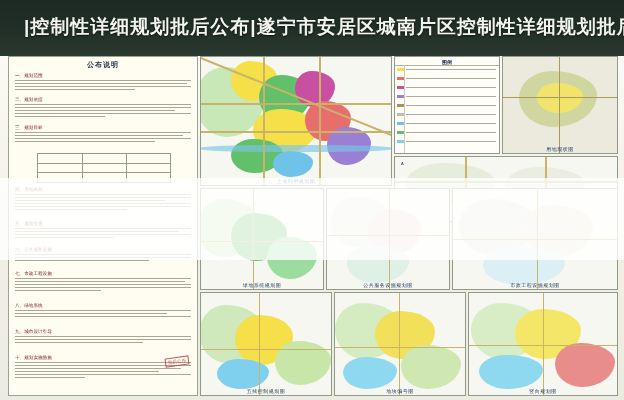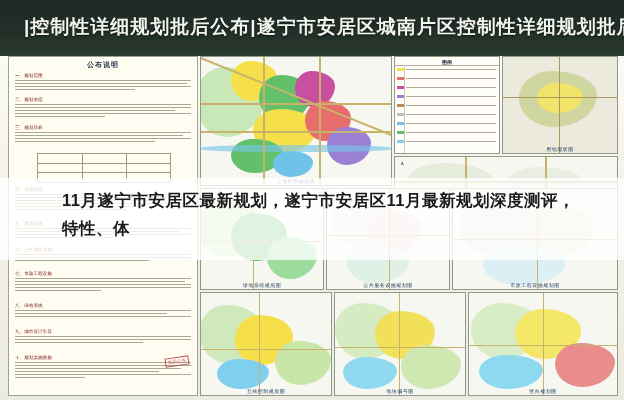--- a/index.html
+++ b/index.html
@@ -340,15 +340,14 @@
       </div>
       <div class="panel-label">竖向规划图</div>
     </div>
   </div>
 
   <div class="banner">
     <div class="banner-title">|控制性详细规划批后公布|遂宁市安居区城南片区控制性详细规划批后公布</div>
   </div>
 
   <div class="overlay"></div>
-  <div class="overlay-text">11月遂宁市安居区最新规划，遂宁市安居区11月最新规划深度测评，特性、体</div>
 
 </div>
 
 </body></html>

